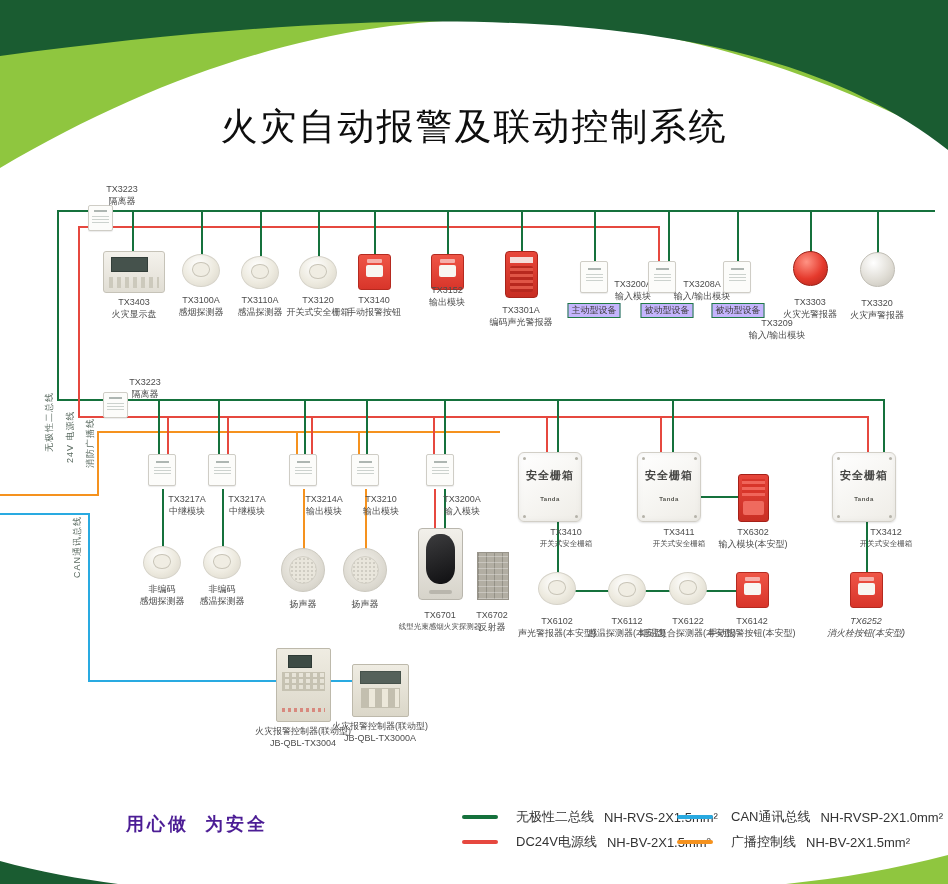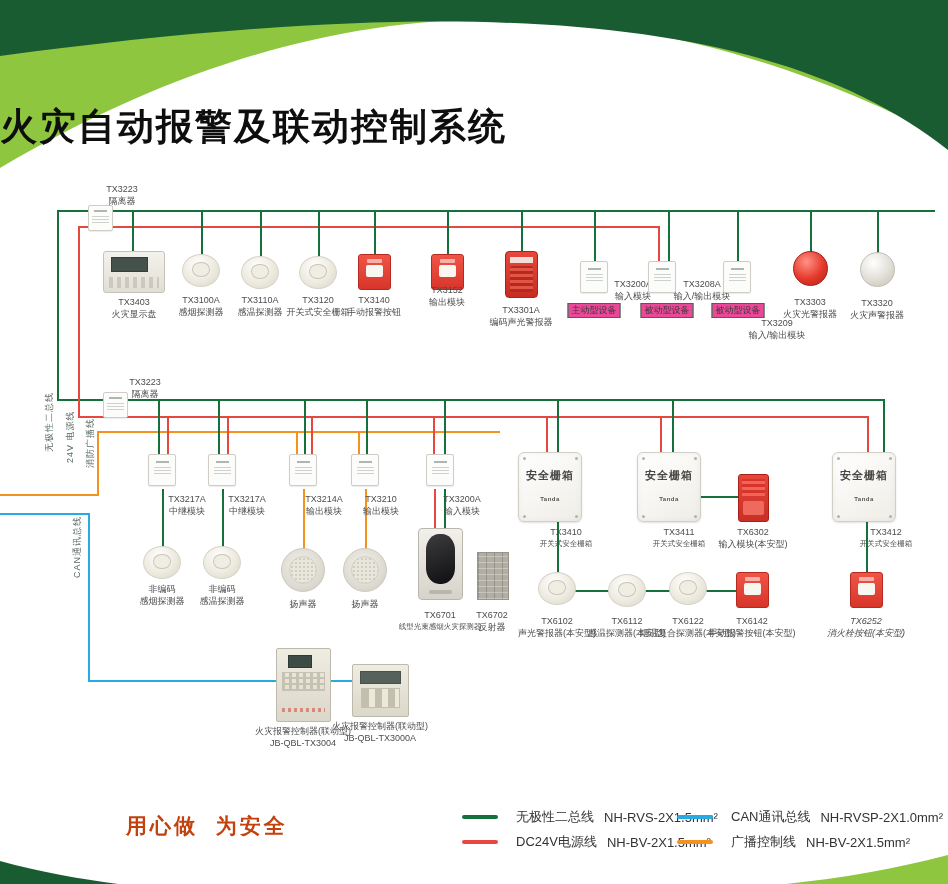--- a/index.html
+++ b/index.html
@@ -1,35 +1,35 @@
 <!DOCTYPE html>
 <html><head>
 <meta charset="utf-8">
 <style>
   html,body{margin:0;padding:0;background:#fff;}
   .page{position:relative;width:948px;height:884px;overflow:hidden;background:#fff;
         font-family:"Liberation Sans",sans-serif;}
   .bg{position:absolute;left:0;top:0;}
 
-  .title{position:absolute;left:0;right:0;top:102px;text-align:left;
-         font-size:37px;font-weight:bold;color:#0e0e0e;letter-spacing:2px;}
+  .title{position:absolute;left:0;right:0;top:102px;text-align:center;
+         font-size:37px;font-weight:normal;color:#0e0e0e;letter-spacing:2px;}
 
   
   .wl{position:absolute;}
   .hw{height:2px;} .vw{width:2px;}
   .cg{background:#15713c;} .cr{background:#e6483f;}
   .cb{background:#29aae1;} .co{background:#f5921e;}
 
   
   .lbl{position:absolute;transform:translateX(-50%);font-size:9px;line-height:1.3;
        color:#4c4c4c;text-align:center;white-space:nowrap;}
   .lbl span{display:block;}
   .sm{font-size:7.5px;}
   .badge{position:absolute;transform:translateX(-50%);font-size:9px;color:#3a3a3a;
-         border:1px solid #1f7a44;background:#ec4899;padding:0 3px;line-height:13px;white-space:nowrap;}
+         border:1px solid #1f7a44;background:#c4b5fd;padding:0 3px;line-height:13px;white-space:nowrap;}
   .rot{position:absolute;transform:rotate(-90deg);transform-origin:0 0;font-size:9px;
        color:#5a6a60;white-space:nowrap;letter-spacing:1px;}
 
   
   .dev{position:absolute;box-sizing:border-box;}
   .module{width:28px;height:32px;background:#fcfcfa;border:1px solid #cfcdc6;border-radius:2px;
           box-shadow:0 1px 1px rgba(0,0,0,.08);}
   .module::before{content:"";display:block;margin:6px auto 0;width:13px;height:2px;background:#aeb6b2;}
   .module::after{content:"";display:block;margin:4px auto 0;width:17px;height:7px;
           background:repeating-linear-gradient(0deg,#ccd2ce 0 1px,transparent 1px 3px);}
@@ -111,22 +111,22 @@
       background:repeating-linear-gradient(90deg,#d8897e 0 3px,transparent 3px 6px);}
 
   .ctrl2{width:57px;height:53px;background:linear-gradient(#efece2,#dbd7c9);
       border:1px solid #bdb9ab;border-radius:2px;}
   .ctrl2::before{content:"";position:absolute;left:12%;top:12%;right:12%;height:22%;
       background:#55615a;border:1px solid #46524b;}
   .ctrl2::after{content:"";position:absolute;left:14%;right:14%;top:46%;bottom:16%;
       border:1px solid #c3bfaf;
       background:repeating-linear-gradient(90deg,#c3bfaf 0 7px,#ece8da 7px 13px);}
 
-  .slogan{position:absolute;left:126px;top:812px;font-size:21px;font-weight:bold;
-      color:#c2410c;letter-spacing:3px;white-space:pre;}
+  .slogan{position:absolute;left:126px;top:812px;font-size:18px;font-weight:bold;
+      color:#4c1d95;letter-spacing:3px;white-space:pre;}
 
   .lgd-item{position:absolute;display:flex;align-items:center;}
   .sw{display:inline-block;width:36px;height:4px;border-radius:2px;}
   .lgd-label{margin-left:18px;font-size:13px;color:#333;}
   .lgd-spec{margin-left:10px;font-size:13px;color:#333;}
 </style>
 </head>
 <body>
 
 <div class="page">

